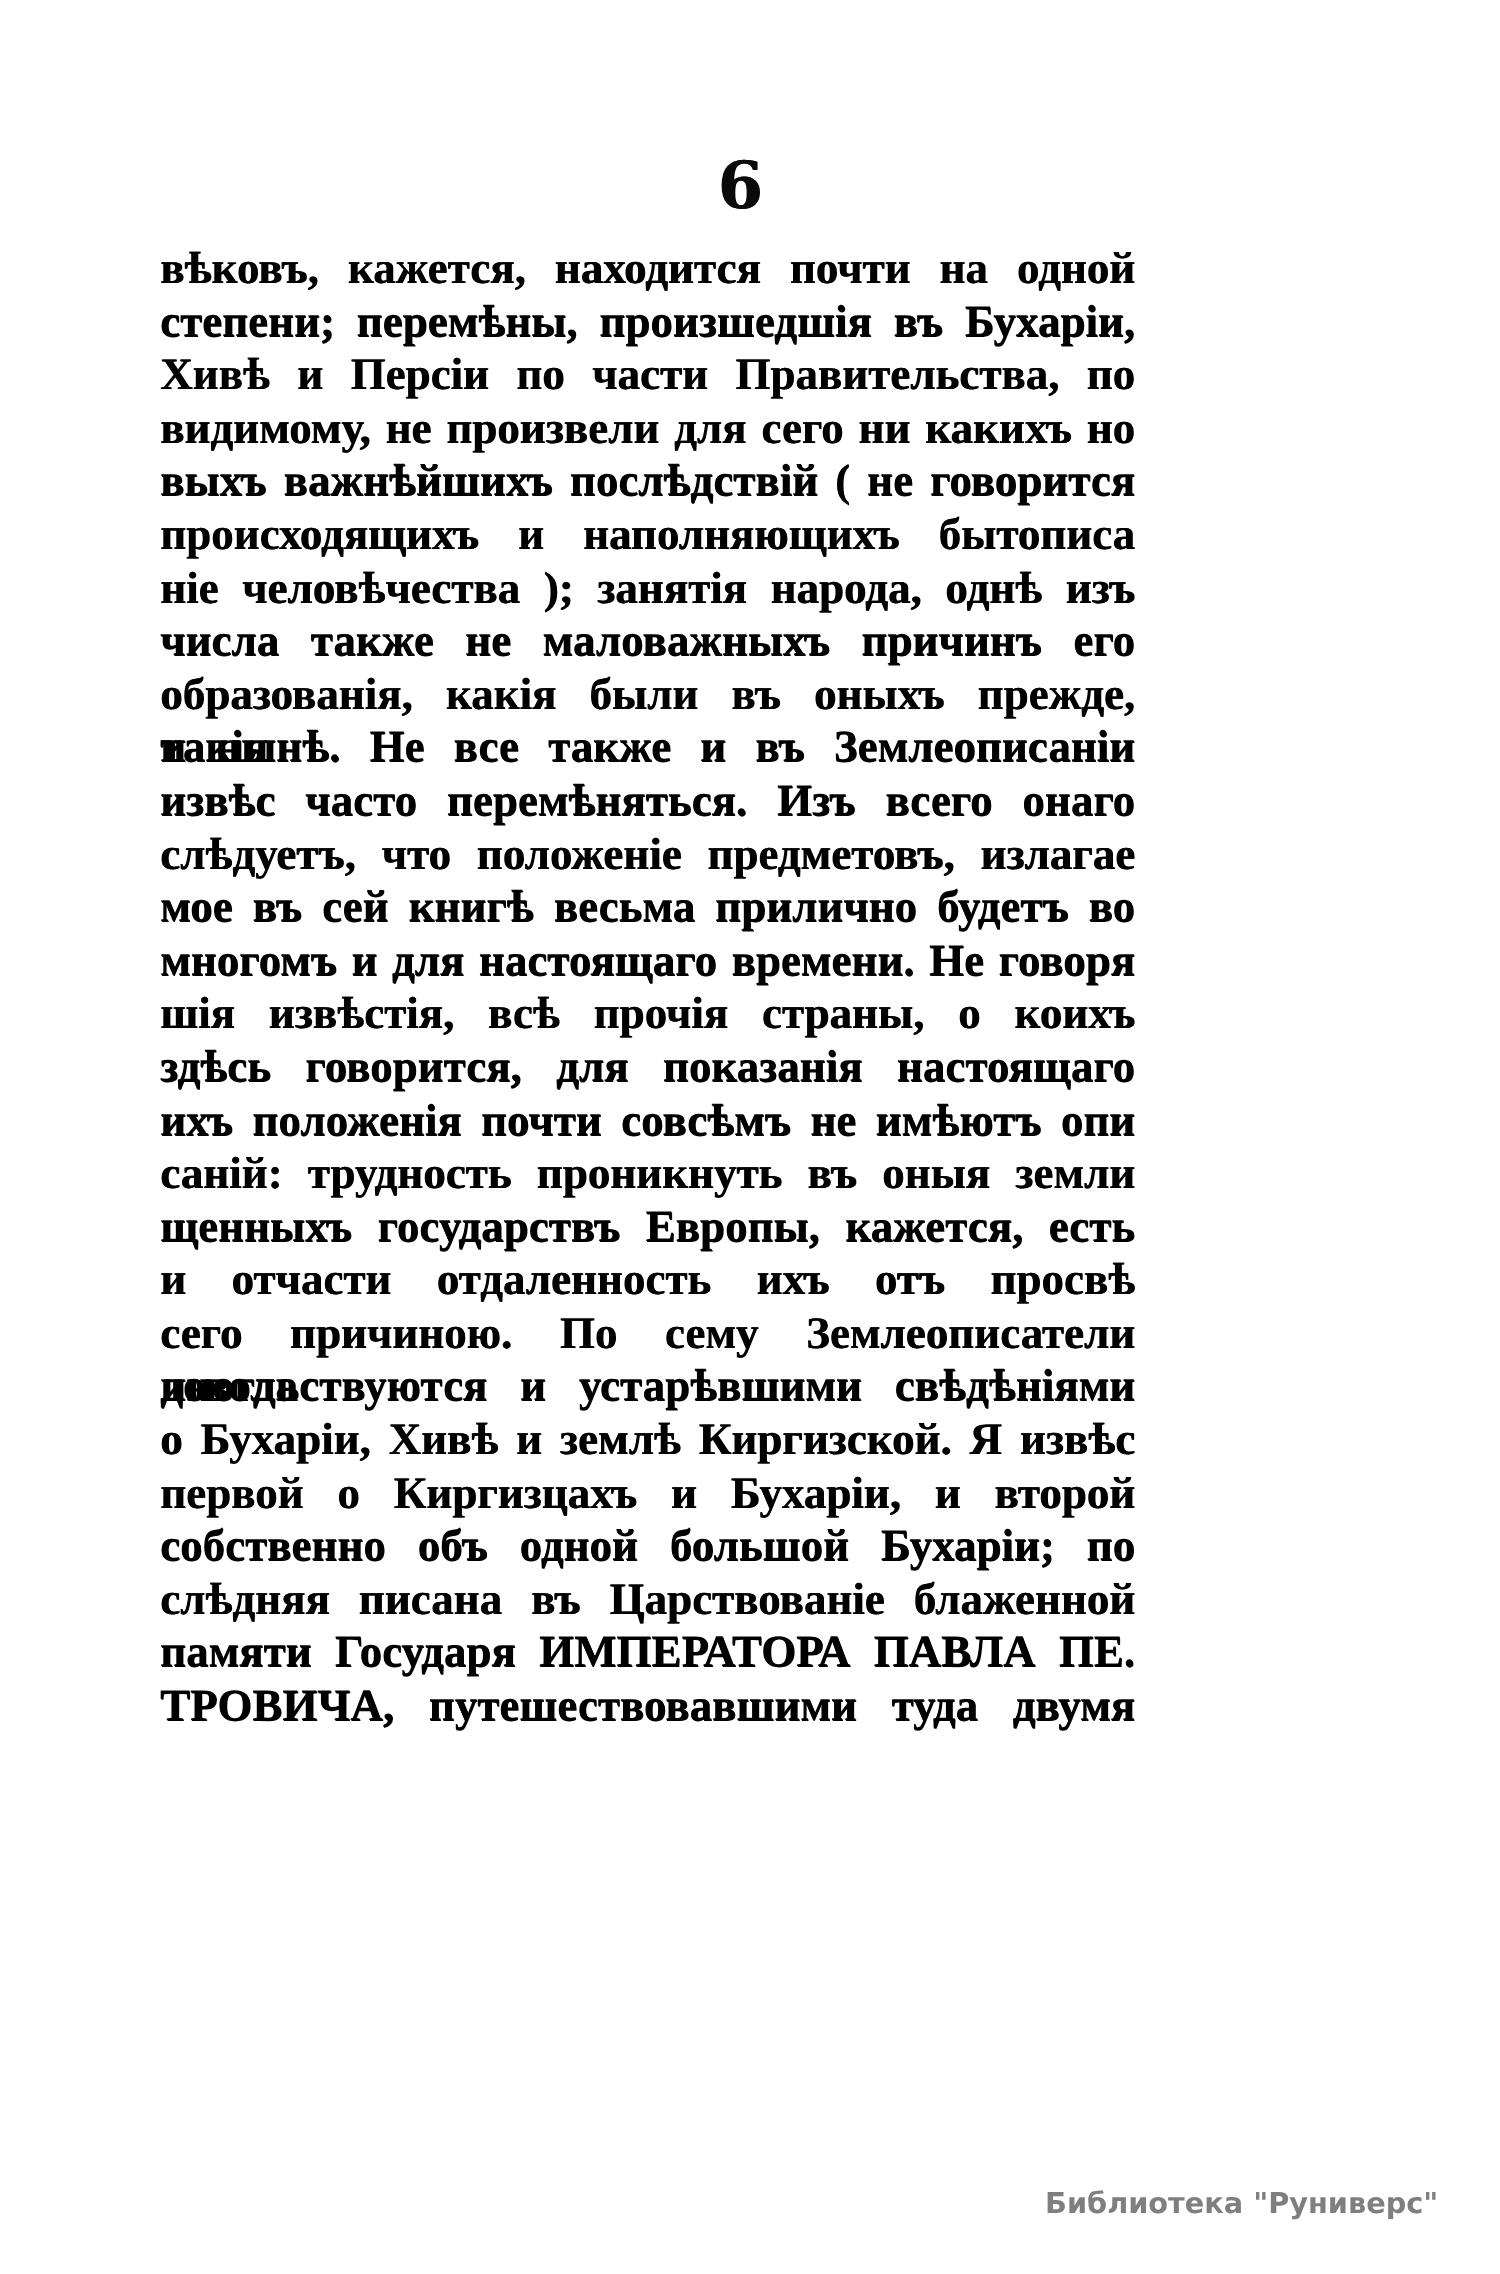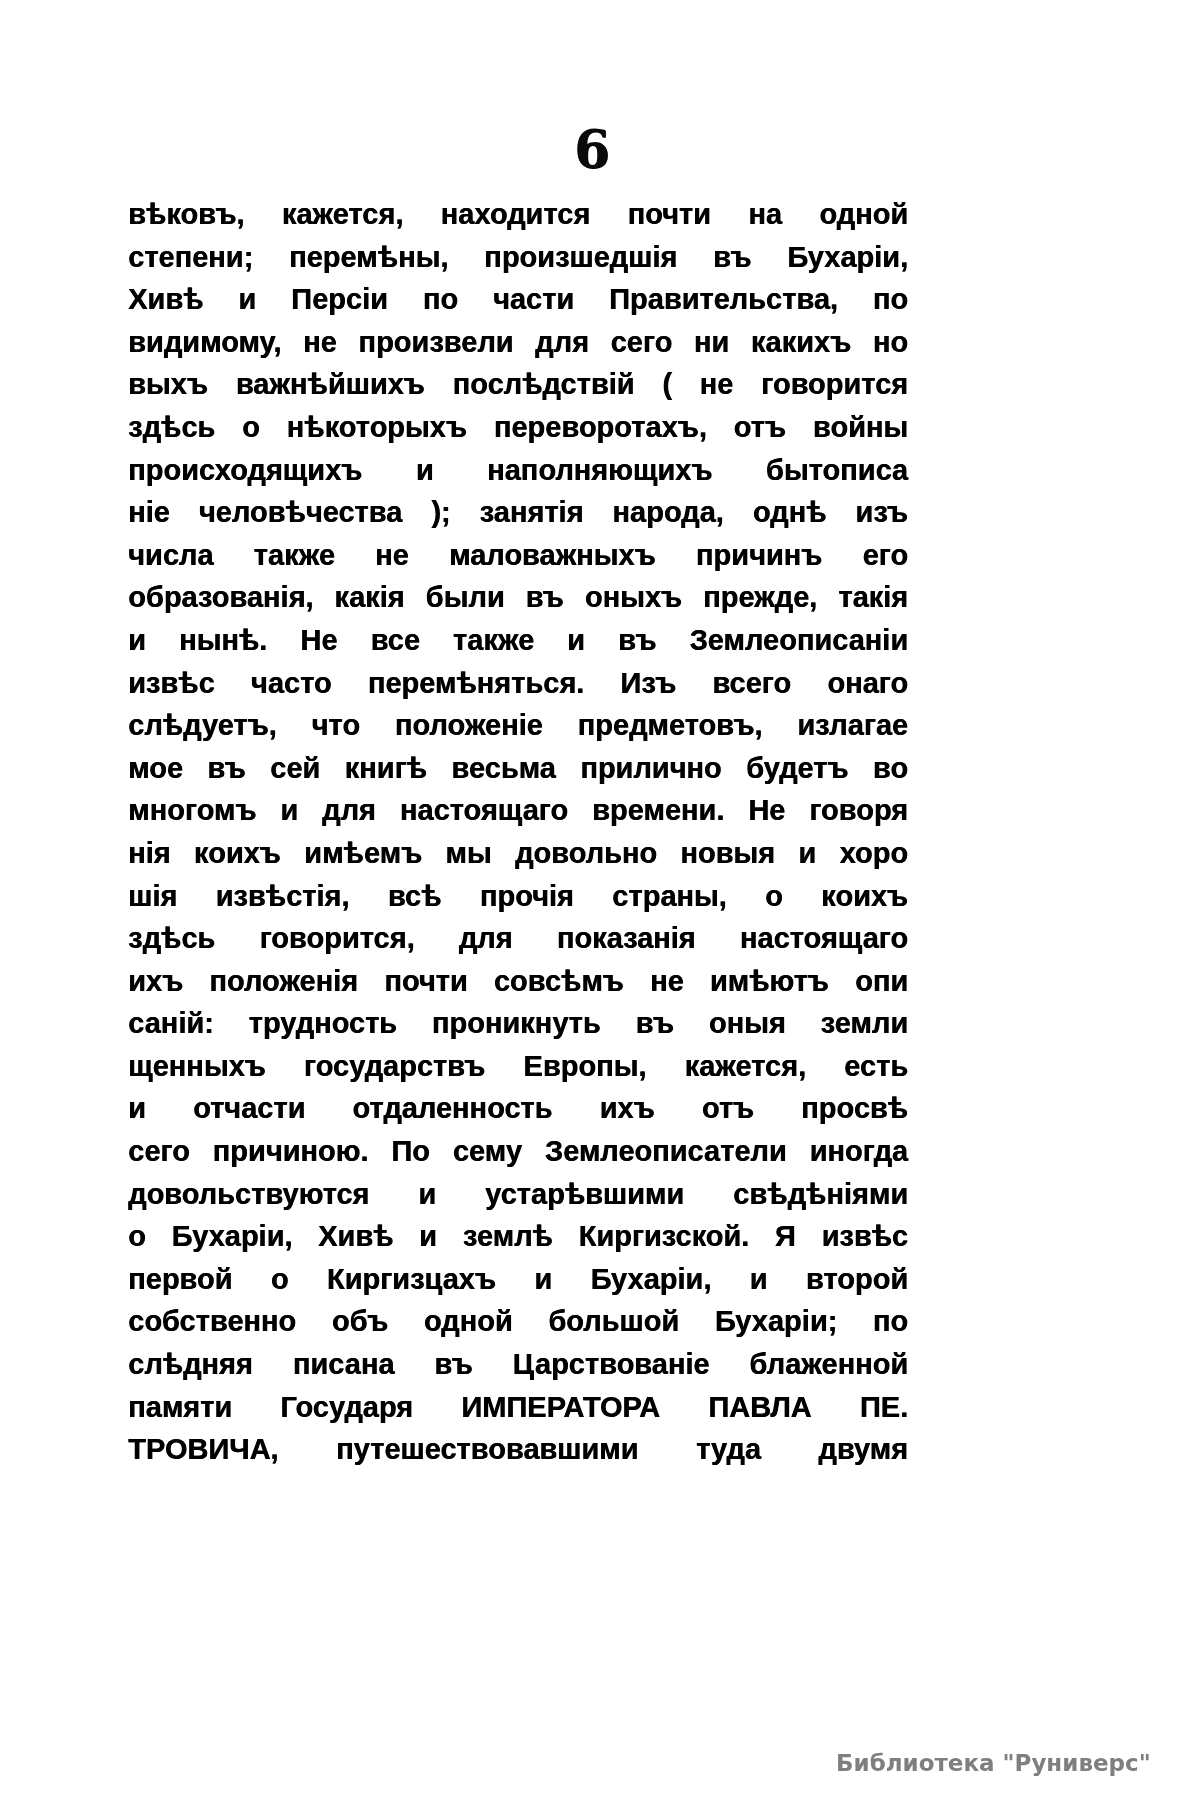--- a/index.html
+++ b/index.html
@@ -27,23 +27,23 @@
     text-shadow: 0.6px 0.6px 0 #000;
   }
   .text-block {
     position: absolute;
     left: 128px;
     top: 193px;
     width: 780px;
     filter: blur(0.3px) contrast(1.6);
   }
   .line {
-    font-family: Liberation Sans, sans-serif;
+    font-family: Liberation Serif, serif;
     font-weight: 700;
-    font-size: 29px;
+    font-size: 36px;
     color: #0c0c0c;
     height: 42.6px;
     line-height: 42.6px;
     text-align: justify;
     text-align-last: justify;
     text-shadow: 0.5px 0.4px 0 #151515;
     white-space: normal;
   }
   .watermark {
     position: absolute;
@@ -62,31 +62,29 @@
 
 <div class="page">
   <div class="page-number">6</div>
 
   <div class="text-block">
       <div class="line">вѣковъ, кажется, находится почти на одной</div>
       <div class="line">степени; перемѣны, произшедшія въ Бухаріи,</div>
       <div class="line">Хивѣ и Персіи по части Правительства, по</div>
       <div class="line">видимому, не произвели для сего ни какихъ но</div>
       <div class="line">выхъ важнѣйшихъ послѣдствій ( не говорится</div>
-      <div class="line">здѣсь о нѣкоторыхъ переворотахъ, отъ войны</div>
       <div class="line">происходящихъ и наполняющихъ бытописа</div>
       <div class="line">ніе человѣчества ); занятія народа, однѣ изъ</div>
       <div class="line">числа также не маловажныхъ причинъ его</div>
       <div class="line">образованія, какія были въ оныхъ прежде, такія</div>
       <div class="line">и нынѣ. Не все также и въ Землеописаніи</div>
       <div class="line">извѣс часто перемѣняться. Изъ всего онаго</div>
       <div class="line">слѣдуетъ, что положеніе предметовъ, излагае</div>
       <div class="line">мое въ сей книгѣ весьма прилично будетъ во</div>
       <div class="line">многомъ и для настоящаго времени. Не говоря</div>
-      <div class="line">нія коихъ имѣемъ мы довольно новыя и хоро</div>
       <div class="line">шія извѣстія, всѣ прочія страны, о коихъ</div>
       <div class="line">здѣсь говорится, для показанія настоящаго</div>
       <div class="line">ихъ положенія почти совсѣмъ не имѣютъ опи</div>
       <div class="line">саній: трудность проникнуть въ оныя земли</div>
       <div class="line">щенныхъ государствъ Европы, кажется, есть</div>
       <div class="line">и отчасти отдаленность ихъ отъ просвѣ</div>
       <div class="line">сего причиною. По сему Землеописатели иногда</div>
       <div class="line">довольствуются и устарѣвшими свѣдѣніями</div>
       <div class="line">о Бухаріи, Хивѣ и землѣ Киргизской. Я извѣс</div>
       <div class="line">первой о Киргизцахъ и Бухаріи, и второй</div>

